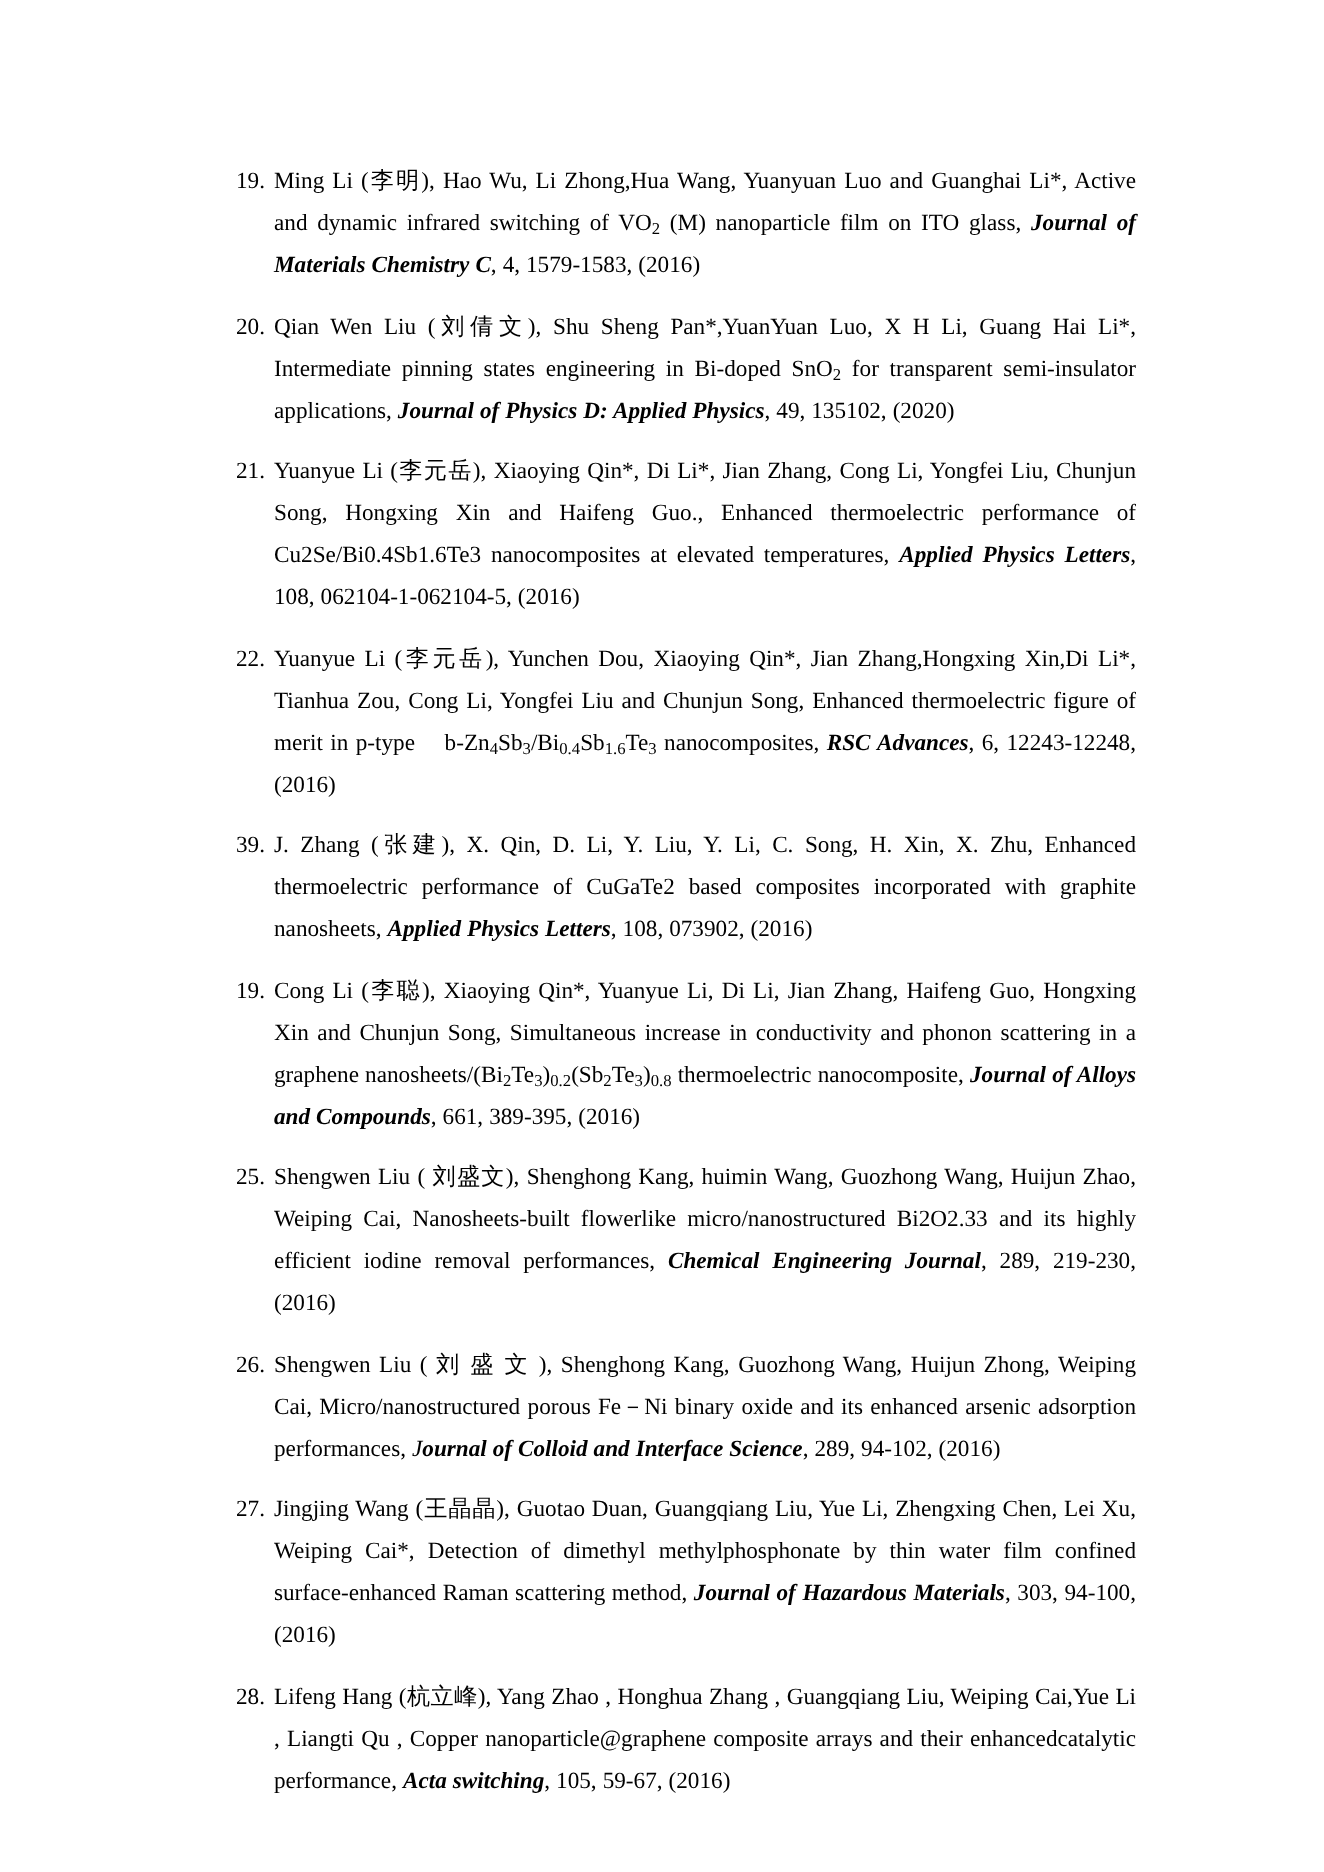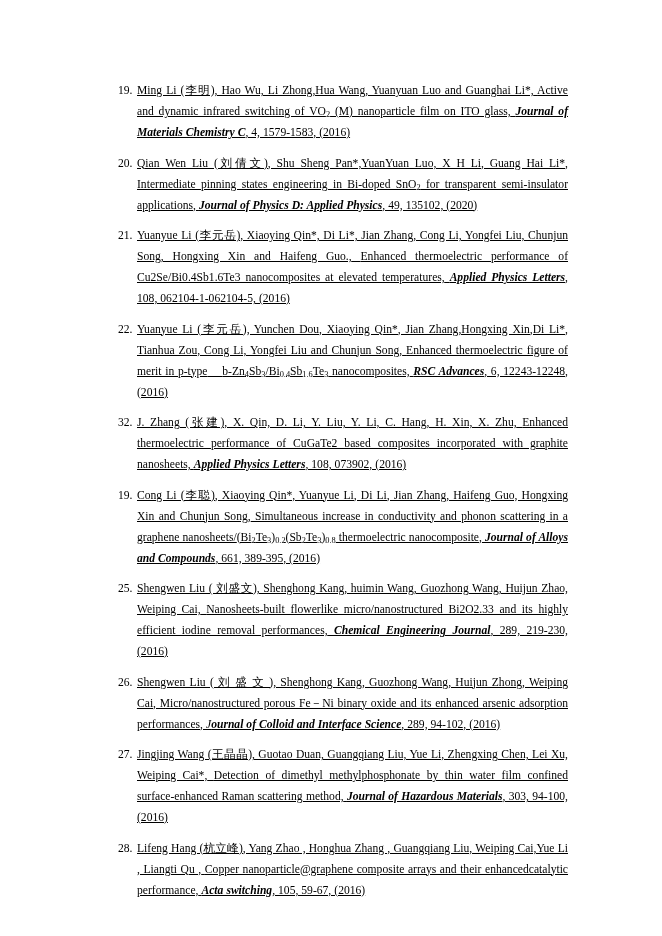--- a/index.html
+++ b/index.html
@@ -31,21 +31,20 @@
   }
   li.ref-item {
     position: relative;
     padding-left: 19px;
     margin-bottom: 9.5px;
     font-size: 11.6px;
     line-height: 21px;
     text-align: justify;
     text-justify: inter-word;
     word-spacing: 0.1px;
-    text-decoration: underline;
   }
   li.ref-item:last-child {
     margin-bottom: 0;
   }
   .ref-num {
     position: absolute;
     left: 0;
     top: 0;
     width: 19px;
     text-align: left;
@@ -91,22 +90,22 @@
       <span class="ref-num">21.</span>
       <span class="ref-body"><span>Yuanyue Li (李元岳), Xiaoying Qin*, Di Li*, Jian Zhang, Cong Li, Yongfei Liu, Chunjun Song, Hongxing Xin and Haifeng Guo.,</span> <span>Enhanced thermoelectric performance of Cu2Se/Bi0.4Sb1.6Te3 nanocomposites at elevated temperatures,</span> <span class="jrnl">Applied Physics Letters</span><span>, 108, 062104-1-062104-5, (2016)</span></span>
     </li>
 
     <li class="ref-item">
       <span class="ref-num">22.</span>
       <span class="ref-body"><span>Yuanyue Li (李元岳), Yunchen Dou, Xiaoying Qin*, Jian Zhang,Hongxing Xin,Di Li*, Tianhua Zou, Cong Li, Yongfei Liu and Chunjun Song,</span> <span>Enhanced thermoelectric figure of merit in p-type</span> &nbsp;&nbsp; <span>b-Zn<sub>4</sub>Sb<sub>3</sub>/Bi<sub>0.4</sub>Sb<sub>1.6</sub>Te<sub>3</sub></span><span> nanocomposites,</span> <span class="jrnl">RSC Advances</span><span>, 6, 12243-12248, (2016)</span></span>
     </li>
 
     <li class="ref-item">
-      <span class="ref-num">32.</span>
-      <span class="ref-body"><span>J. Zhang (张建), X. Qin, D. Li, Y. Liu, Y. Li, C. Hang, H. Xin, X. Zhu,</span> <span>Enhanced thermoelectric performance of CuGaTe2 based composites incorporated with graphite nanosheets,</span> <span class="jrnl">Applied Physics Letters</span><span>, 108, 073902, (2016)</span></span>
+      <span class="ref-num">39.</span>
+      <span class="ref-body"><span>J. Zhang (张建), X. Qin, D. Li, Y. Liu, Y. Li, C. Song, H. Xin, X. Zhu,</span> <span>Enhanced thermoelectric performance of CuGaTe2 based composites incorporated with graphite nanosheets,</span> <span class="jrnl">Applied Physics Letters</span><span>, 108, 073902, (2016)</span></span>
     </li>
 
     <li class="ref-item">
       <span class="ref-num">19.</span>
       <span class="ref-body"><span>Cong Li (李聪), Xiaoying Qin*, Yuanyue Li, Di Li, Jian Zhang, Haifeng Guo, Hongxing Xin and Chunjun Song,</span> Simultaneous increase in conductivity and phonon scattering in a graphene nanosheets/<span>(Bi<sub>2</sub>Te<sub>3</sub>)<sub>0.2</sub>(Sb<sub>2</sub>Te<sub>3</sub>)<sub>0.8</sub></span><span> thermoelectric nanocomposite,</span> <span class="jrnl">Journal of Alloys and Compounds</span><span>, 661, 389-395, (2016)</span></span>
     </li>
 
     <li class="ref-item">
       <span class="ref-num">25.</span>
       <span class="ref-body"><span>Shengwen Liu ( 刘盛文), Shenghong Kang,  huimin Wang, Guozhong Wang, Huijun Zhao, Weiping Cai,</span> <span>Nanosheets-built flowerlike micro/nanostructured Bi2O2.33 and its highly efficient iodine removal performances,</span> <span class="jrnl">Chemical Engineering Journal</span><span>, 289, 219-230, (2016)</span></span>

